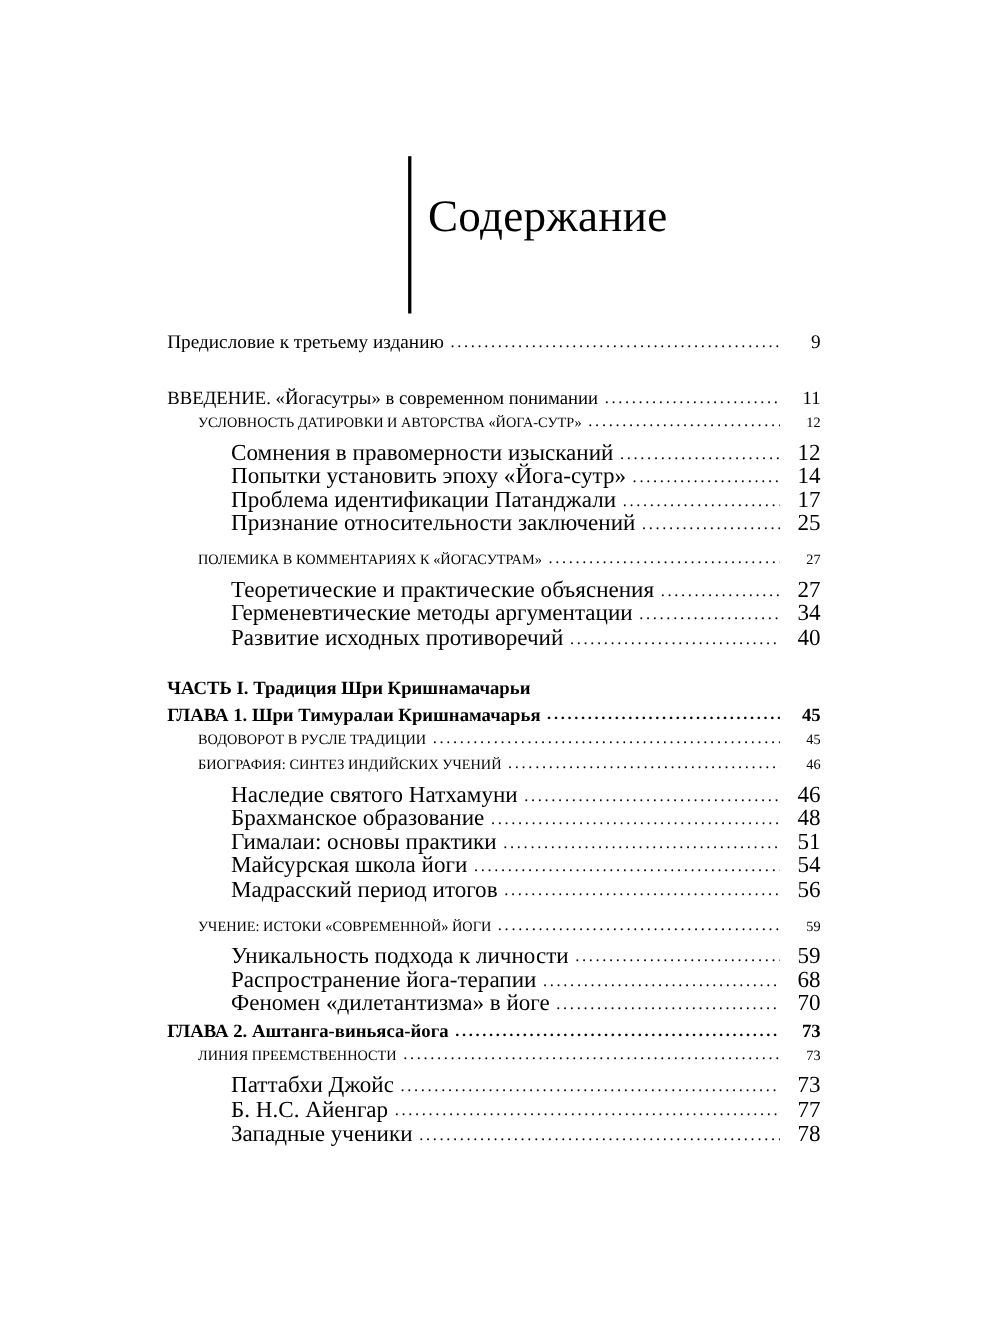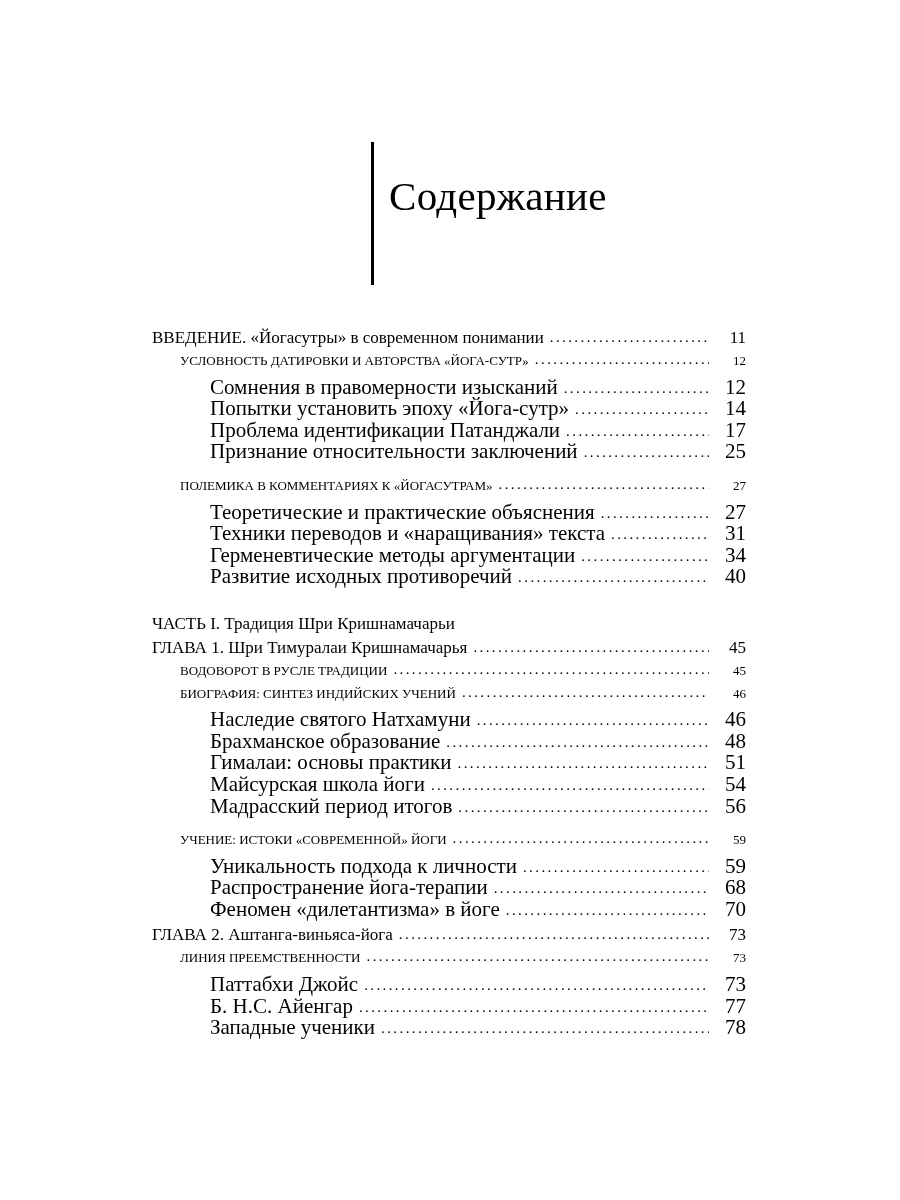--- a/index.html
+++ b/index.html
@@ -112,37 +112,42 @@
     width: 566px;
     height: 22.6px;
   }
   .lvl-2 {                
     font-size: 21px;
     margin-left: 210px;
     width: 536px;
     height: 21.6px;
   }
 
-  .bold { font-weight: 400; justify-content: flex-end; }
+  .bold { font-weight: 700; justify-content: flex-end; }
 
   .gap-lg { margin-top: 28px; }
   .gap-sm { margin-top: 7px; }
   .gap-xs { margin-top: 16px; }
 </style>
 </head>
 <body>
 
 <div class="page">
 
   <div class="title-block">
     <div class="title-rule"></div>
     <div class="title-text">Содержание</div>
   </div>
 
   <div class="toc" id="toc-list">
+      <div class="entry lvl-front">
+        <span class="label">Предисловие к третьему изданию</span>
+        <span class="leader"></span>
+        <span class="page-num">9</span>
+      </div>
       <div class="entry lvl-0 gap-lg">
         <span class="label">ВВЕДЕНИЕ. «Йогасутры» в современном понимании</span>
         <span class="leader"></span>
         <span class="page-num">11</span>
       </div>
       <div class="entry lvl-1">
         <span class="label">УСЛОВНОСТЬ ДАТИРОВКИ И АВТОРСТВА «ЙОГА-СУТР»</span>
         <span class="leader"></span>
         <span class="page-num">12</span>
       </div>
@@ -170,25 +175,20 @@
         <span class="label">ПОЛЕМИКА В КОММЕНТАРИЯХ К «ЙОГАСУТРАМ»</span>
         <span class="leader"></span>
         <span class="page-num">27</span>
       </div>
       <div class="entry lvl-2">
         <span class="label">Теоретические и практические объяснения</span>
         <span class="leader"></span>
         <span class="page-num">27</span>
       </div>
       <div class="entry lvl-2">
-        <span class="label">Техники переводов и «наращивания» текста</span>
-        <span class="leader"></span>
-        <span class="page-num">31</span>
-      </div>
-      <div class="entry lvl-2">
         <span class="label">Герменевтические методы аргументации</span>
         <span class="leader"></span>
         <span class="page-num">34</span>
       </div>
       <div class="entry lvl-2">
         <span class="label">Развитие исходных противоречий</span>
         <span class="leader"></span>
         <span class="page-num">40</span>
       </div>
       <div class="entry lvl-0 bold no-leader gap-lg">

